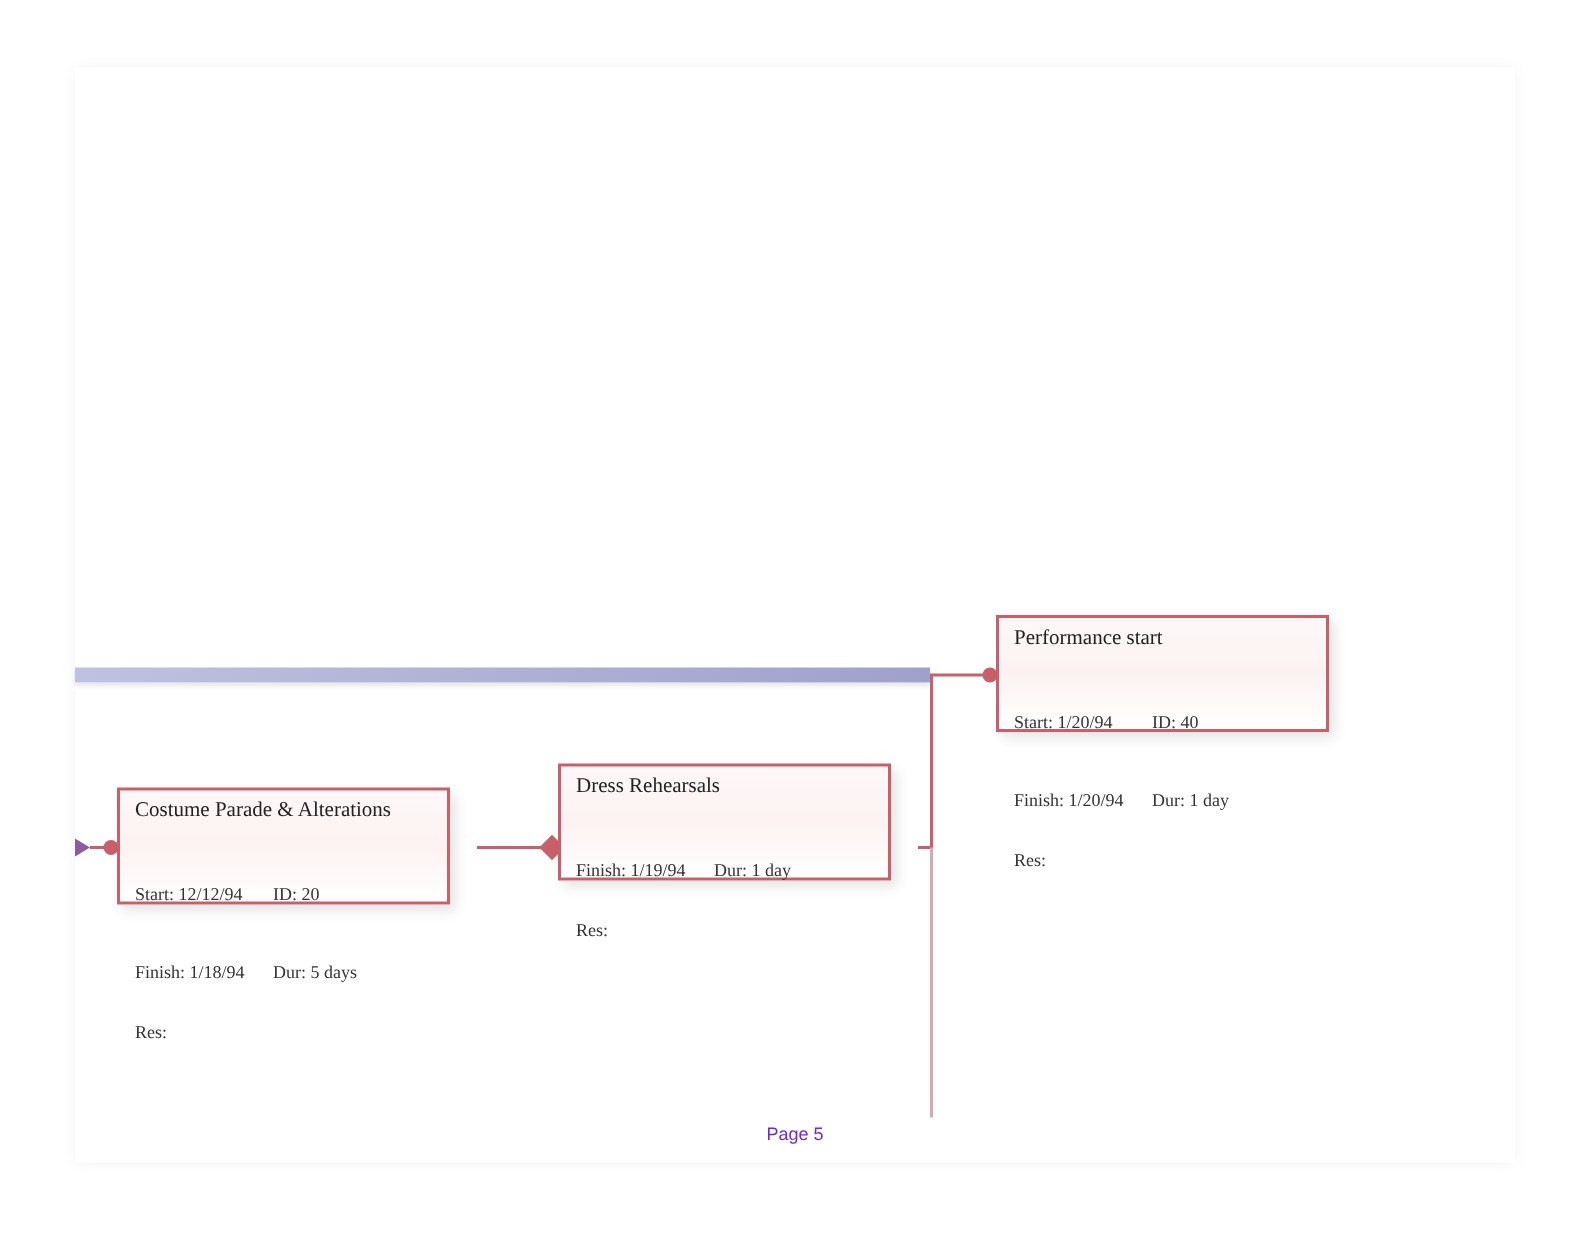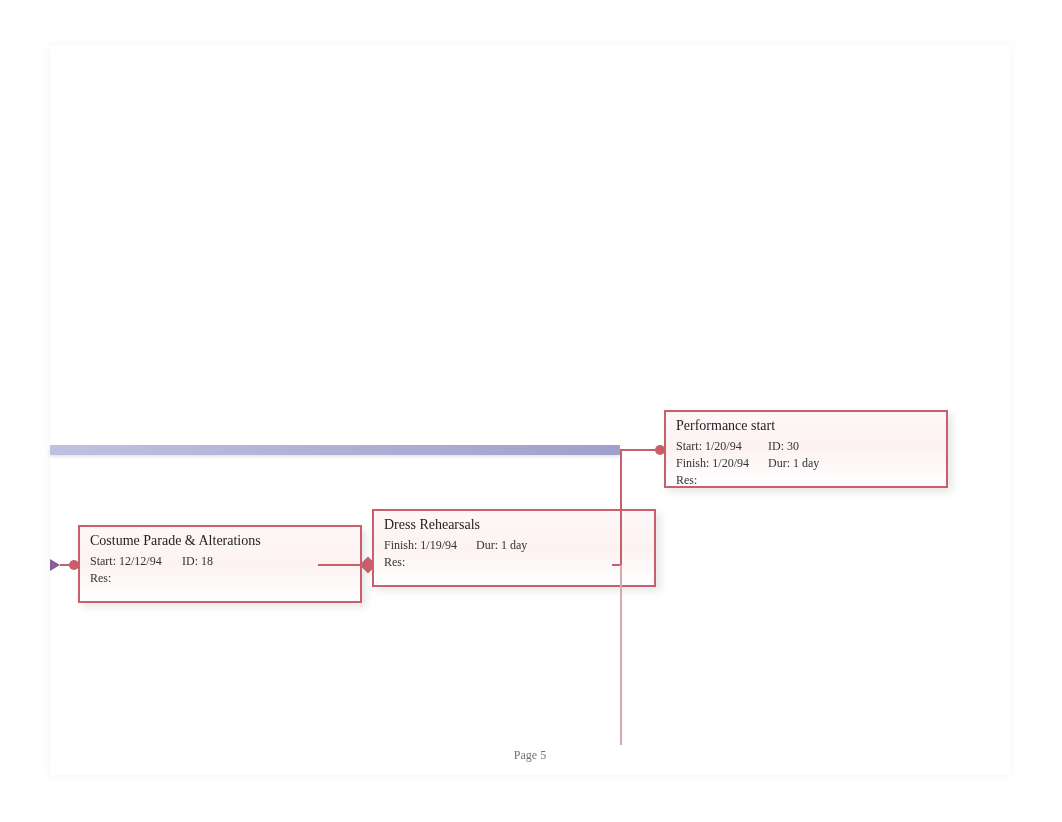--- a/index.html
+++ b/index.html
@@ -28,21 +28,21 @@
       position: absolute;
       left: 0;
       top: 400px;
       width: 570px;
       height: 10px;
       background: linear-gradient(to right, #c0c0e0, #a0a0cc);
       box-shadow: 0 2px 3px rgba(0,0,0,0.1);
     }
     .task-node {
       position: absolute;
-      width: 284px;
+      width: 222px;
       height: 78px;
       border: 2px solid #c95f6b;
       background: #ffffff;
       box-shadow: 4px 4px 8px rgba(0,0,0,0.1);
       padding: 6px 10px;
     }
     .task-node.highlighted {
       background: linear-gradient(to bottom, #fdf8f8 0%, #fdf2f2 50%, #ffffff 100%);
     }
     .task-title {
@@ -61,20 +61,21 @@
       width: 92px;
     }
     .task-col2 {
       flex: 1;
     }
     .label {
       display: inline-block;
     }
     .value {
       display: inline-block;
+      margin-top: 35px;
     }
     .connector-h {
       position: absolute;
       height: 2px;
       background: #c95f6b;
     }
     .connector-v {
       position: absolute;
       width: 2px;
       background: #c95f6b;
@@ -103,22 +104,22 @@
       background: #c95f6b;
       transform: translate(-50%, -50%) rotate(45deg);
     }
     .page-footer {
       position: absolute;
       left: 0;
       right: 0;
       bottom: 12px;
       text-align: center;
       font-size: 12px;
-      font-family: Liberation Serif, serif;
-      color: #737373;
+      font-family: Liberation Sans, sans-serif;
+      color: #6d28d9;
     }
     .vertical-extend {
       position: absolute;
       width: 2px;
       background: #d8a8ac;
     }
   </style>
 </head>
 <body>
 
@@ -131,21 +132,21 @@
 
   <div class="task-node highlighted" style="left: 614px; top: 365px;">
     <div class="task-title">Performance start</div>
     <div class="task-row">
       <div class="task-col1">
         <span class="label">Start:</span>
         <span class="value">1/20/94</span>
       </div>
       <div class="task-col2">
         <span class="label">ID:</span>
-        <span class="value">30</span>
+        <span class="value">40</span>
       </div>
     </div>
     <div class="task-row">
       <div class="task-col1">
         <span class="label">Finish:</span>
         <span class="value">1/20/94</span>
       </div>
       <div class="task-col2">
         <span class="label">Dur:</span>
         <span class="value">1 day</span>
@@ -165,21 +166,31 @@
 
   <div class="task-node highlighted" style="left: 28px; top: 480px;">
     <div class="task-title">Costume Parade &amp; Alterations</div>
     <div class="task-row">
       <div class="task-col1">
         <span class="label">Start:</span>
         <span class="value">12/12/94</span>
       </div>
       <div class="task-col2">
         <span class="label">ID:</span>
-        <span class="value">18</span>
+        <span class="value">20</span>
+      </div>
+    </div>
+    <div class="task-row">
+      <div class="task-col1">
+        <span class="label">Finish:</span>
+        <span class="value">1/18/94</span>
+      </div>
+      <div class="task-col2">
+        <span class="label">Dur:</span>
+        <span class="value">5 days</span>
       </div>
     </div>
     <div class="task-row">
       <div class="task-col1">
         <span class="label">Res:</span>
         <span class="value"></span>
       </div>
     </div>
   </div>
 

